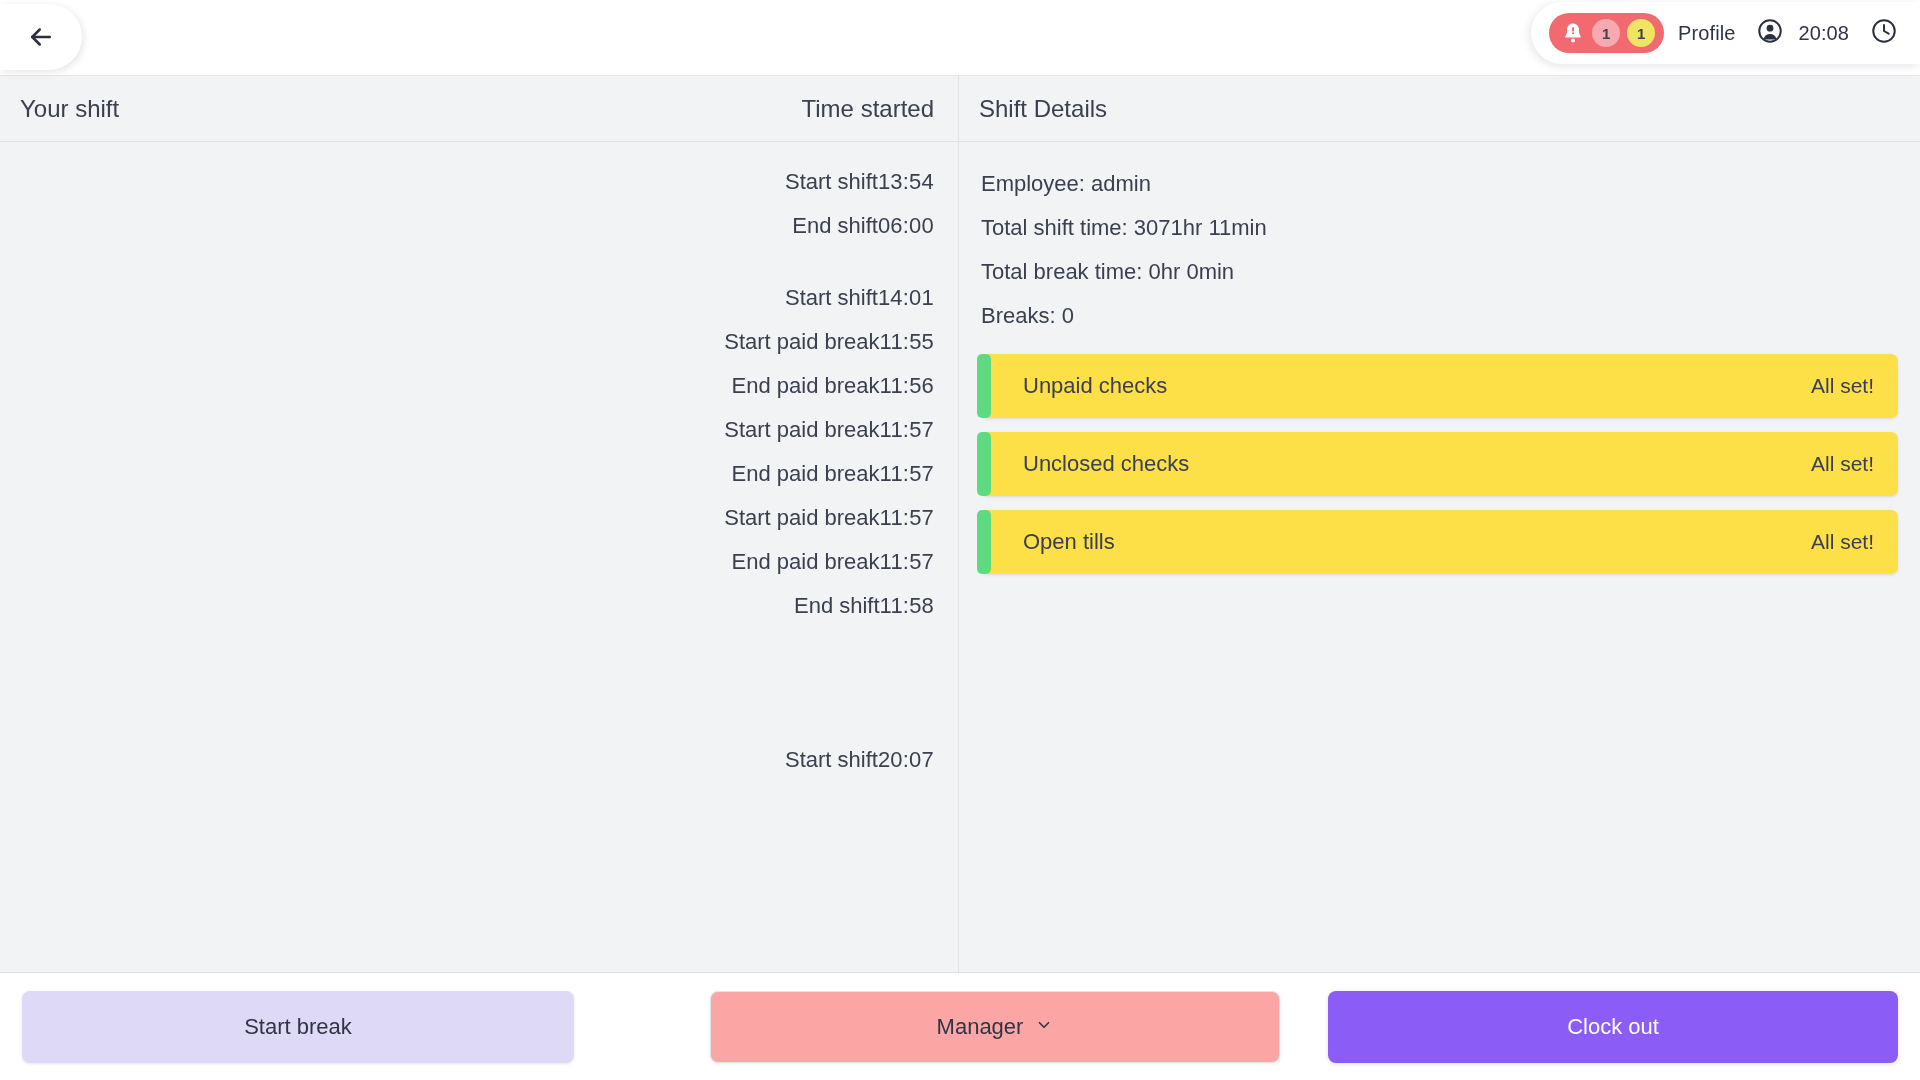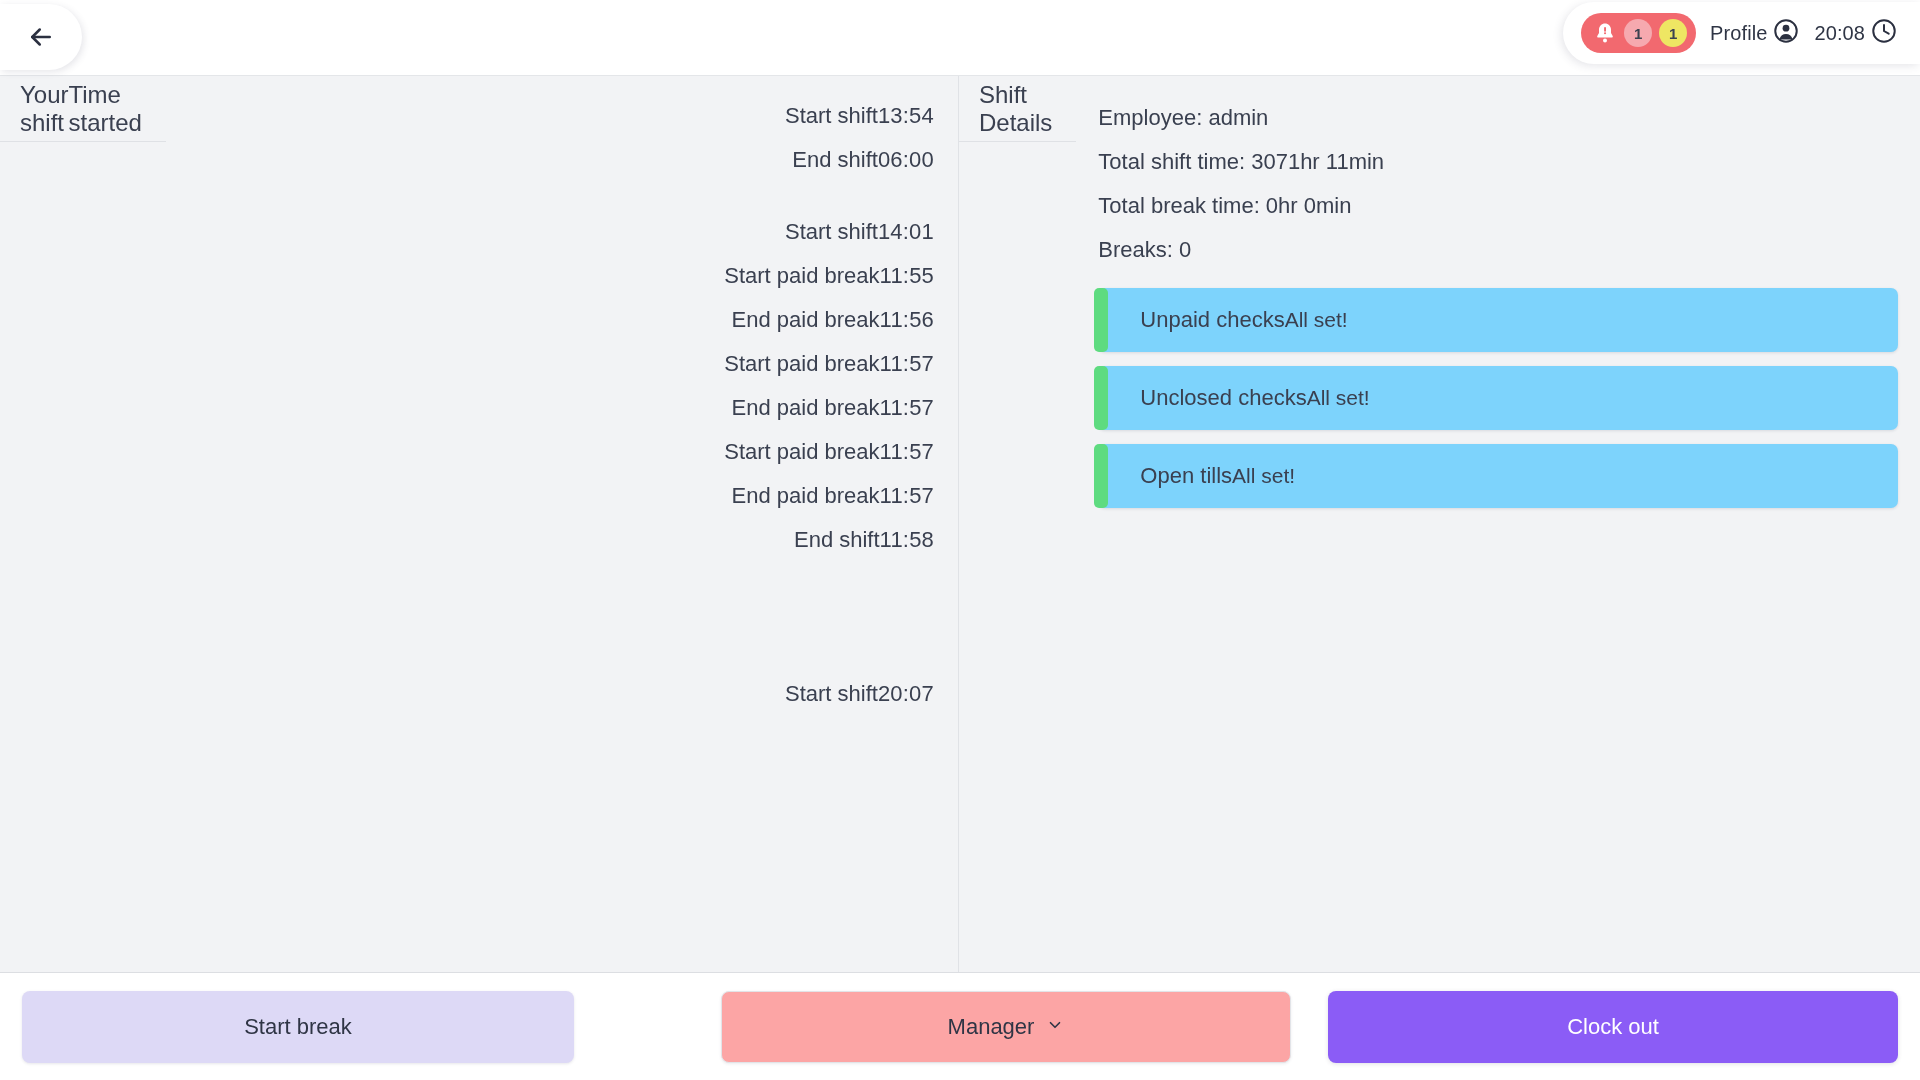--- a/index.html
+++ b/index.html
@@ -87,41 +87,41 @@
     font-weight: 600;
     color: #3c4250;
     padding: 0 7px;
   }
   .count-badge.pink { background: #f6a9af; }
   .count-badge.yellow { background: #eee663; }
 
   .profile-group, .clock-group {
     display: flex;
     align-items: center;
-    gap: 5px;
+    gap: 21px;
     cursor: pointer;
     text-align: center;
   }
   .profile-label, .clock-label {
     font-size: 20px;
     color: #2f3545;
     letter-spacing: 0.1px;
   }
 
   
   .main {
     flex: 1 1 auto;
     display: flex;
     min-height: 0;
     background: #f2f3f5;
   }
 
   .pane {
     display: flex;
-    flex-direction: row;
+    flex-direction: column;
     min-height: 0;
   }
   .pane-left { width: 959px; flex: 0 0 959px; border-right: 1px solid #e0e2e6; }
   .pane-right { flex: 1 1 auto; }
 
   .pane-header {
     height: 66px;
     flex: 0 0 66px;
     display: flex;
     align-items: center;
@@ -174,22 +174,22 @@
     display: flex;
     align-items: center;
   }
 
   .check-cards { margin-top: 16px; }
 
   .check-card {
     position: relative;
     display: flex;
     align-items: center;
-    justify-content: flex-start;
-    background: #7dd3fc;
+    justify-content: space-between;
+    background: #fde047;
     border-radius: 7px;
     height: 64px;
     margin-bottom: 14px;
     padding: 0 24px 0 42px;
     box-shadow: 0 1px 3px rgba(60, 64, 90, 0.14);
     cursor: pointer;
   }
   .check-accent {
     position: absolute;
     left: -4px;
@@ -210,21 +210,21 @@
 
   
   .bottombar {
     height: 108px;
     flex: 0 0 108px;
     background: #ffffff;
     border-top: 1px solid #dcdee2;
     display: flex;
     align-items: center;
     padding: 0 22px;
-    gap: 5px;
+    gap: 16px;
   }
   .btn {
     height: 72px;
     border-radius: 8px;
     display: flex;
     align-items: center;
     justify-content: center;
     gap: 12px;
     font-size: 22px;
     cursor: pointer;

